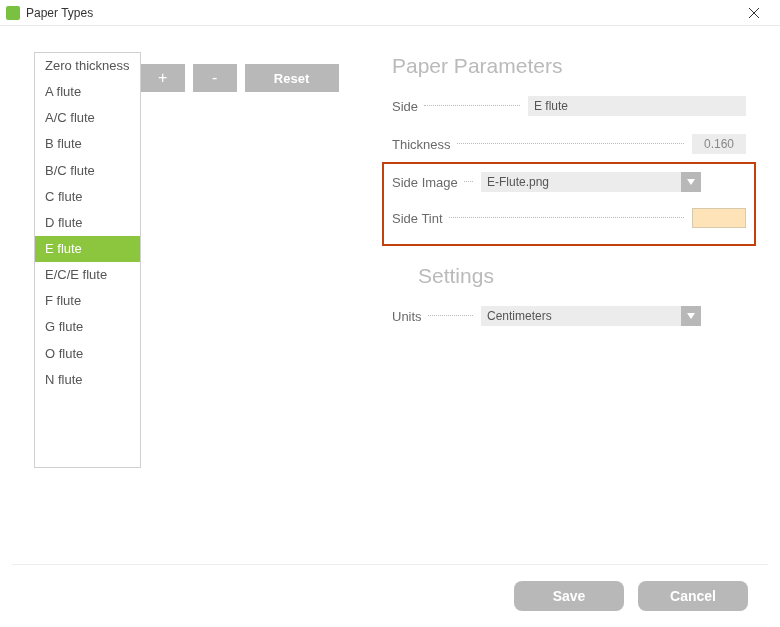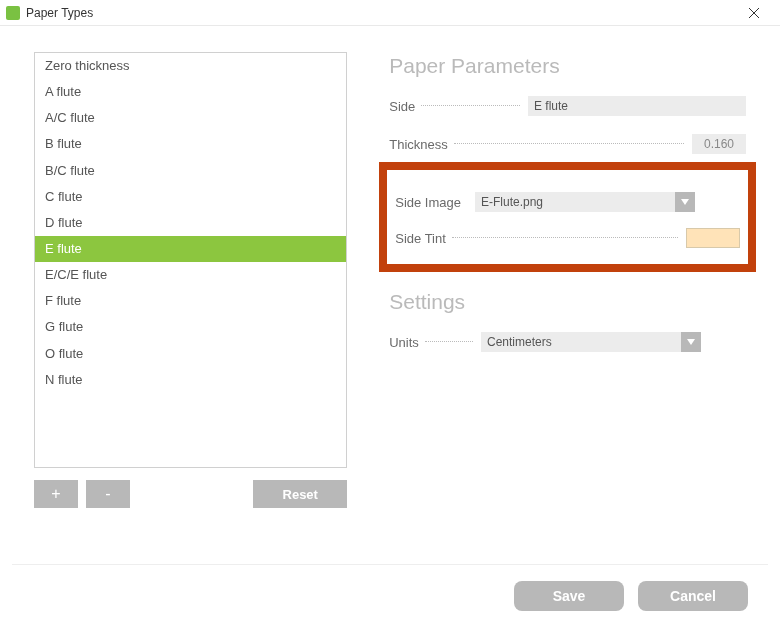--- a/index.html
+++ b/index.html
@@ -39,21 +39,21 @@
   }
   .close-btn svg { width:10px;height:10px;stroke:#333;stroke-width:1; }
 
   .content {
     padding: 26px 34px 0 34px;
     display:flex;
     height: 538px;
   }
 
   
-  .left-col { width: 316px; display:flex; flex-direction:column; }
+  .left-col { width: 316px; display:flex; flex-direction:row; }
   .listbox {
     border:1px solid #d0d0d0;
     height: 416px;
     overflow:hidden;
     background:#fff;
   }
   .list-item {
     padding: 3px 10px;
     font-size:13px;
     color:#555;
@@ -131,26 +131,26 @@
     background:#b8b8b8;
     display:flex;align-items:center;justify-content:center;
   }
   .dd-btn svg { width:8px;height:6px;fill:#fff; }
   .swatch {
     width:54px;height:20px;
     background:#ffe3b8;
     border:1px solid #d8c9aa;
   }
   .highlight-box {
-    border:8px solid #c2410c;
-    padding: 20px 8px 2px 8px;
+    border:2px solid #c2410c;
+    padding: 6px 8px 2px 8px;
     margin: -8px -10px 11px -10px;
   }
   .highlight-box .field-row { margin-bottom:12px;}
-  .settings-title { margin-top:18px; }
+  .settings-title { margin-top:18px;margin-left:26px; }
 
   .separator-bottom {
     border-top:1px solid #eee;
     margin: 0 12px;
   }
   .footer {
     height: 62px;
     display:flex;
     align-items:center;
     justify-content:flex-end;

